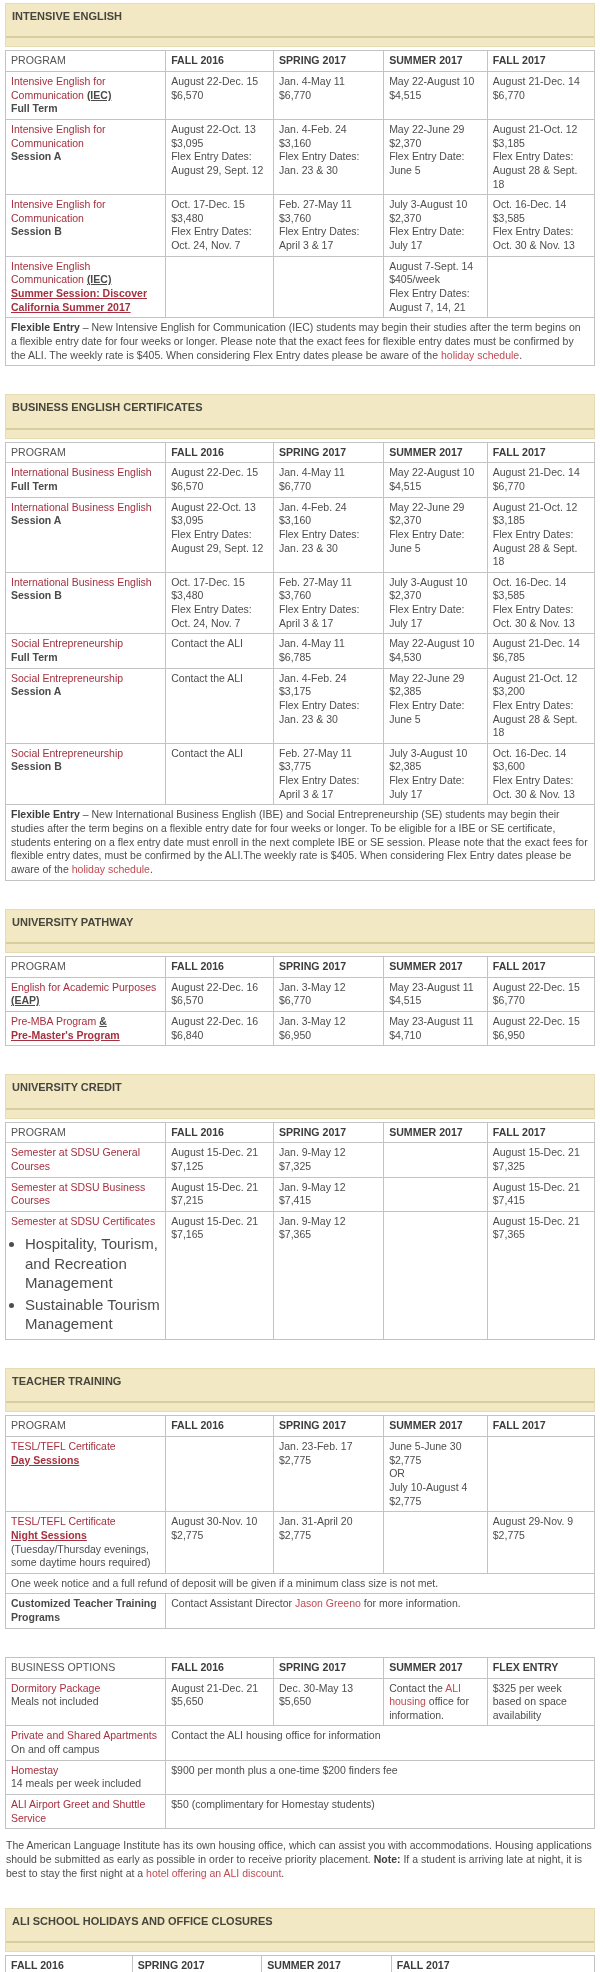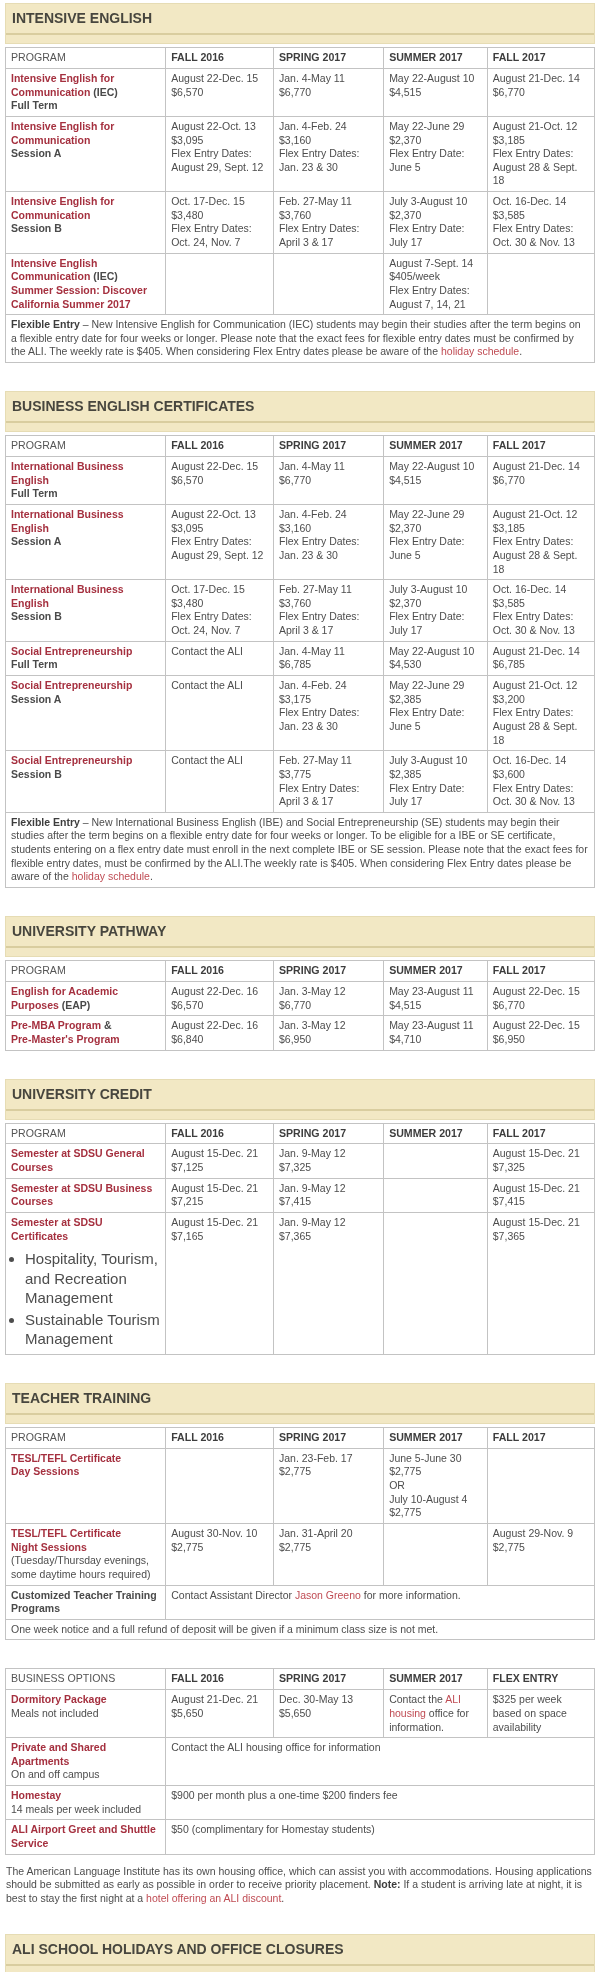--- a/index.html
+++ b/index.html
@@ -1,32 +1,32 @@
 <!DOCTYPE html>
 <html><head>
 <meta charset="utf-8">
 <style>
   html,body{margin:0;padding:0;background:#fff;}
   body{width:600px;font-family:"Liberation Sans",sans-serif;color:#4d4d4d;font-size:10.5px;line-height:1.3;}
   .page{padding:3px 5px 10px 5px;}
   .section{margin-bottom:28px;}
   .section:last-child{margin-bottom:6px;}
   .sec-head{background:#f2e8c4;border:1px solid #e6dcb4;}
-  .sec-head .t{font-weight:bold;color:#47463e;font-size:14px;padding:5px 6px 6px;border-bottom:2px solid #d9cd9f;}
+  .sec-head .t{font-weight:bold;color:#47463e;font-size:11px;padding:5px 6px 13px;border-bottom:2px solid #d9cd9f;}
   .sec-head .sp{height:8px;}
   table{border-collapse:collapse;width:100%;margin-top:3px;table-layout:fixed;}
   td,th{border:1px solid #c3c3c3;padding:3px 5px;vertical-align:top;text-align:left;}
   th{font-weight:bold;color:#3d3d3d;font-size:10.6px;}
   th.ph{font-weight:normal;color:#555;}
   td.cell{white-space:pre-line;}
   .w0{width:27.2%}.w1{width:18.3%}.w2{width:18.7%}.w3{width:17.6%}.w4{width:18.2%}
   .h0{width:21.5%}.h1{width:22%}.h2{width:22%}.h3{width:34.5%}
-  .r{color:#a5303f;font-weight:bold;}
-  .di{color:#4a4a4a;font-weight:bold;}
-  .rb{display:block;color:#a5303f;font-weight:bold;}
+  .r{color:#a5303f;font-weight:normal;}
+  .di{color:#4a4a4a;font-weight:bold;text-decoration:underline;}
+  .rb{display:block;color:#a5303f;font-weight:bold;text-decoration:underline;}
   .db{display:block;color:#4a4a4a;font-weight:bold;}
   .sub{display:block;color:#4d4d4d;font-weight:normal;}
   ul.bul{margin:6px 0 2px 2px;padding-left:12px;font-size:15px;color:#4d4d4d;}
   ul.bul li{margin-bottom:2px;}
   td.note b, .para b{color:#3d3d3d;}
   .lnk{color:#bf4a52;text-decoration:none;cursor:pointer;}
   .para{margin:10px 1px 0 1px;color:#4d4d4d;}
   td.holcell{padding:3px 6px 8px 6px;}
   .he{margin-bottom:12px;}
   .he:last-child{margin-bottom:0;}
@@ -388,27 +388,27 @@
         <td><span class="r">TESL/TEFL Certificate</span><span class="rb">Night Sessions</span><span class="sub">(Tuesday/Thursday evenings, some daytime hours required)</span></td>
         <td class="cell">August 30-Nov. 10
 $2,775</td>
         <td class="cell">Jan. 31-April 20
 $2,775</td>
         <td class="cell"></td>
         <td class="cell">August 29-Nov. 9
 $2,775</td>
       </tr>
       <tr>
+        <td class="note" colspan="5">One week notice and a full refund of deposit will be given if a minimum class size is not met.</td>
+      </tr>
+      <tr>
         <td>
               <span class="db">Customized Teacher Training Programs</span>
             </td>
         <td class="note" colspan="4"><span>Contact Assistant Director </span><a class="lnk">Jason Greeno</a><span> for more information.</span></td>
-      </tr>
-      <tr>
-        <td class="note" colspan="5">One week notice and a full refund of deposit will be given if a minimum class size is not met.</td>
       </tr>
     </tbody>
       </table>
   </div>
 
   <div class="section">
     <table>
       <colgroup>
           <col class="w0">
           <col class="w1">

